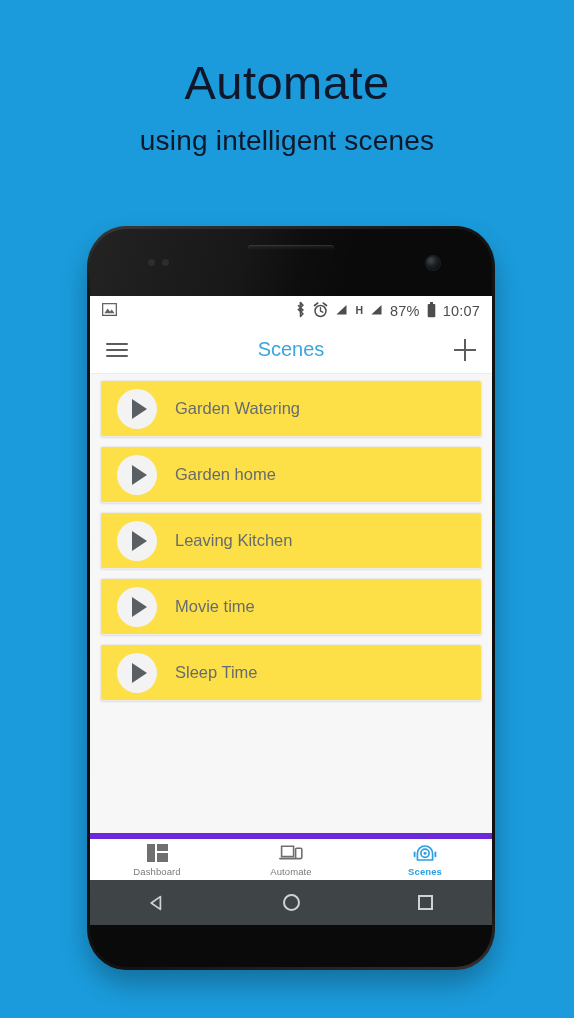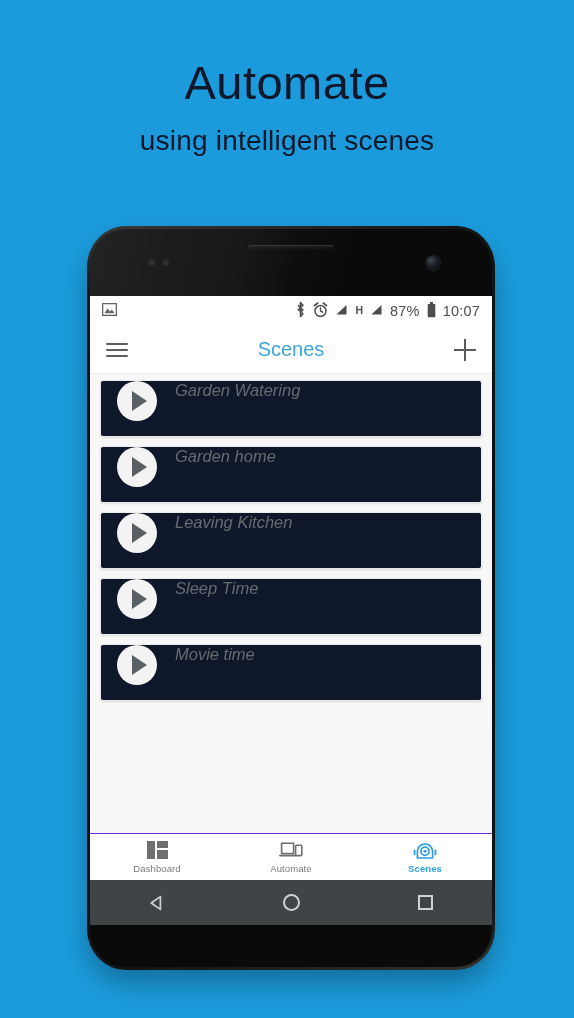--- a/index.html
+++ b/index.html
@@ -111,30 +111,29 @@
   .plus::after  { top:0; left:10px; height:22px; width:2px; }
 
   
   .scene-list {
     flex:1 1 auto;
     background:#f7f7f7;
     padding:6px 10px 0 10px;
     overflow:hidden;
   }
   .scene-card {
-    background:#0f172a;
+    background:#fde047;
     border-radius:3px;
     border:1px solid #ebebeb;
     box-shadow:0 1px 2px rgba(0,0,0,0.10);
     height:57px;
     margin-bottom:9px;
-    display:flex; align-items:flex-start;
+    display:flex; align-items:center;
     padding-left:16px;
     cursor:pointer;
-    font-style:italic;
   }
   .play-circle {
     width:40px; height:40px; border-radius:50%;
     background:#f3f3f3;
     display:flex; align-items:center; justify-content:center;
     flex:0 0 40px;
   }
   .play-tri {
     width:0; height:0;
     border-left:15px solid #595f63;
@@ -145,21 +144,21 @@
   .scene-name {
     margin-left:18px;
     font-size:16.5px;
     color:#666c70;
   }
 
   
   .bottomnav {
     flex:0 0 47px; height:47px;
     background:#ffffff;
-    border-top:1px solid #6d28d9;
+    border-top:6px solid #6d28d9;
     display:flex; align-items:flex-end;
   }
   .nav-item {
     flex:1 1 0; height:100%;
     display:flex; flex-direction:column; align-items:center; justify-content:center;
     gap:3px; cursor:pointer;
   }
   .nav-label { font-size:9.5px; color:#7b7b7b; letter-spacing:0.1px; }
   .nav-item.active .nav-label { color:#2e9fe0; font-weight:bold; }
   .nav-icon { height:20px; display:flex; align-items:center; justify-content:center; }
@@ -272,28 +271,28 @@
           <div class="play-circle">
                 <div class="play-tri"></div>
               </div>
           <div class="scene-name">Leaving Kitchen</div>
         </div>
 
         <div class="scene-card">
           <div class="play-circle">
                 <div class="play-tri"></div>
               </div>
+          <div class="scene-name">Movie time</div>
+        </div>
+
+        <div class="scene-card">
+          <div class="play-circle">
+                <div class="play-tri"></div>
+              </div>
           <div class="scene-name">Sleep Time</div>
-        </div>
-
-        <div class="scene-card">
-          <div class="play-circle">
-                <div class="play-tri"></div>
-              </div>
-          <div class="scene-name">Movie time</div>
         </div>
 
       </div>
 
       <div class="bottomnav">
 
         <div class="nav-item">
           <div class="nav-icon">
             <svg width="21" height="18" viewBox="0 0 21 18">
               <rect x="0" y="0" width="8" height="18" fill="#6f6f6f"></rect>

